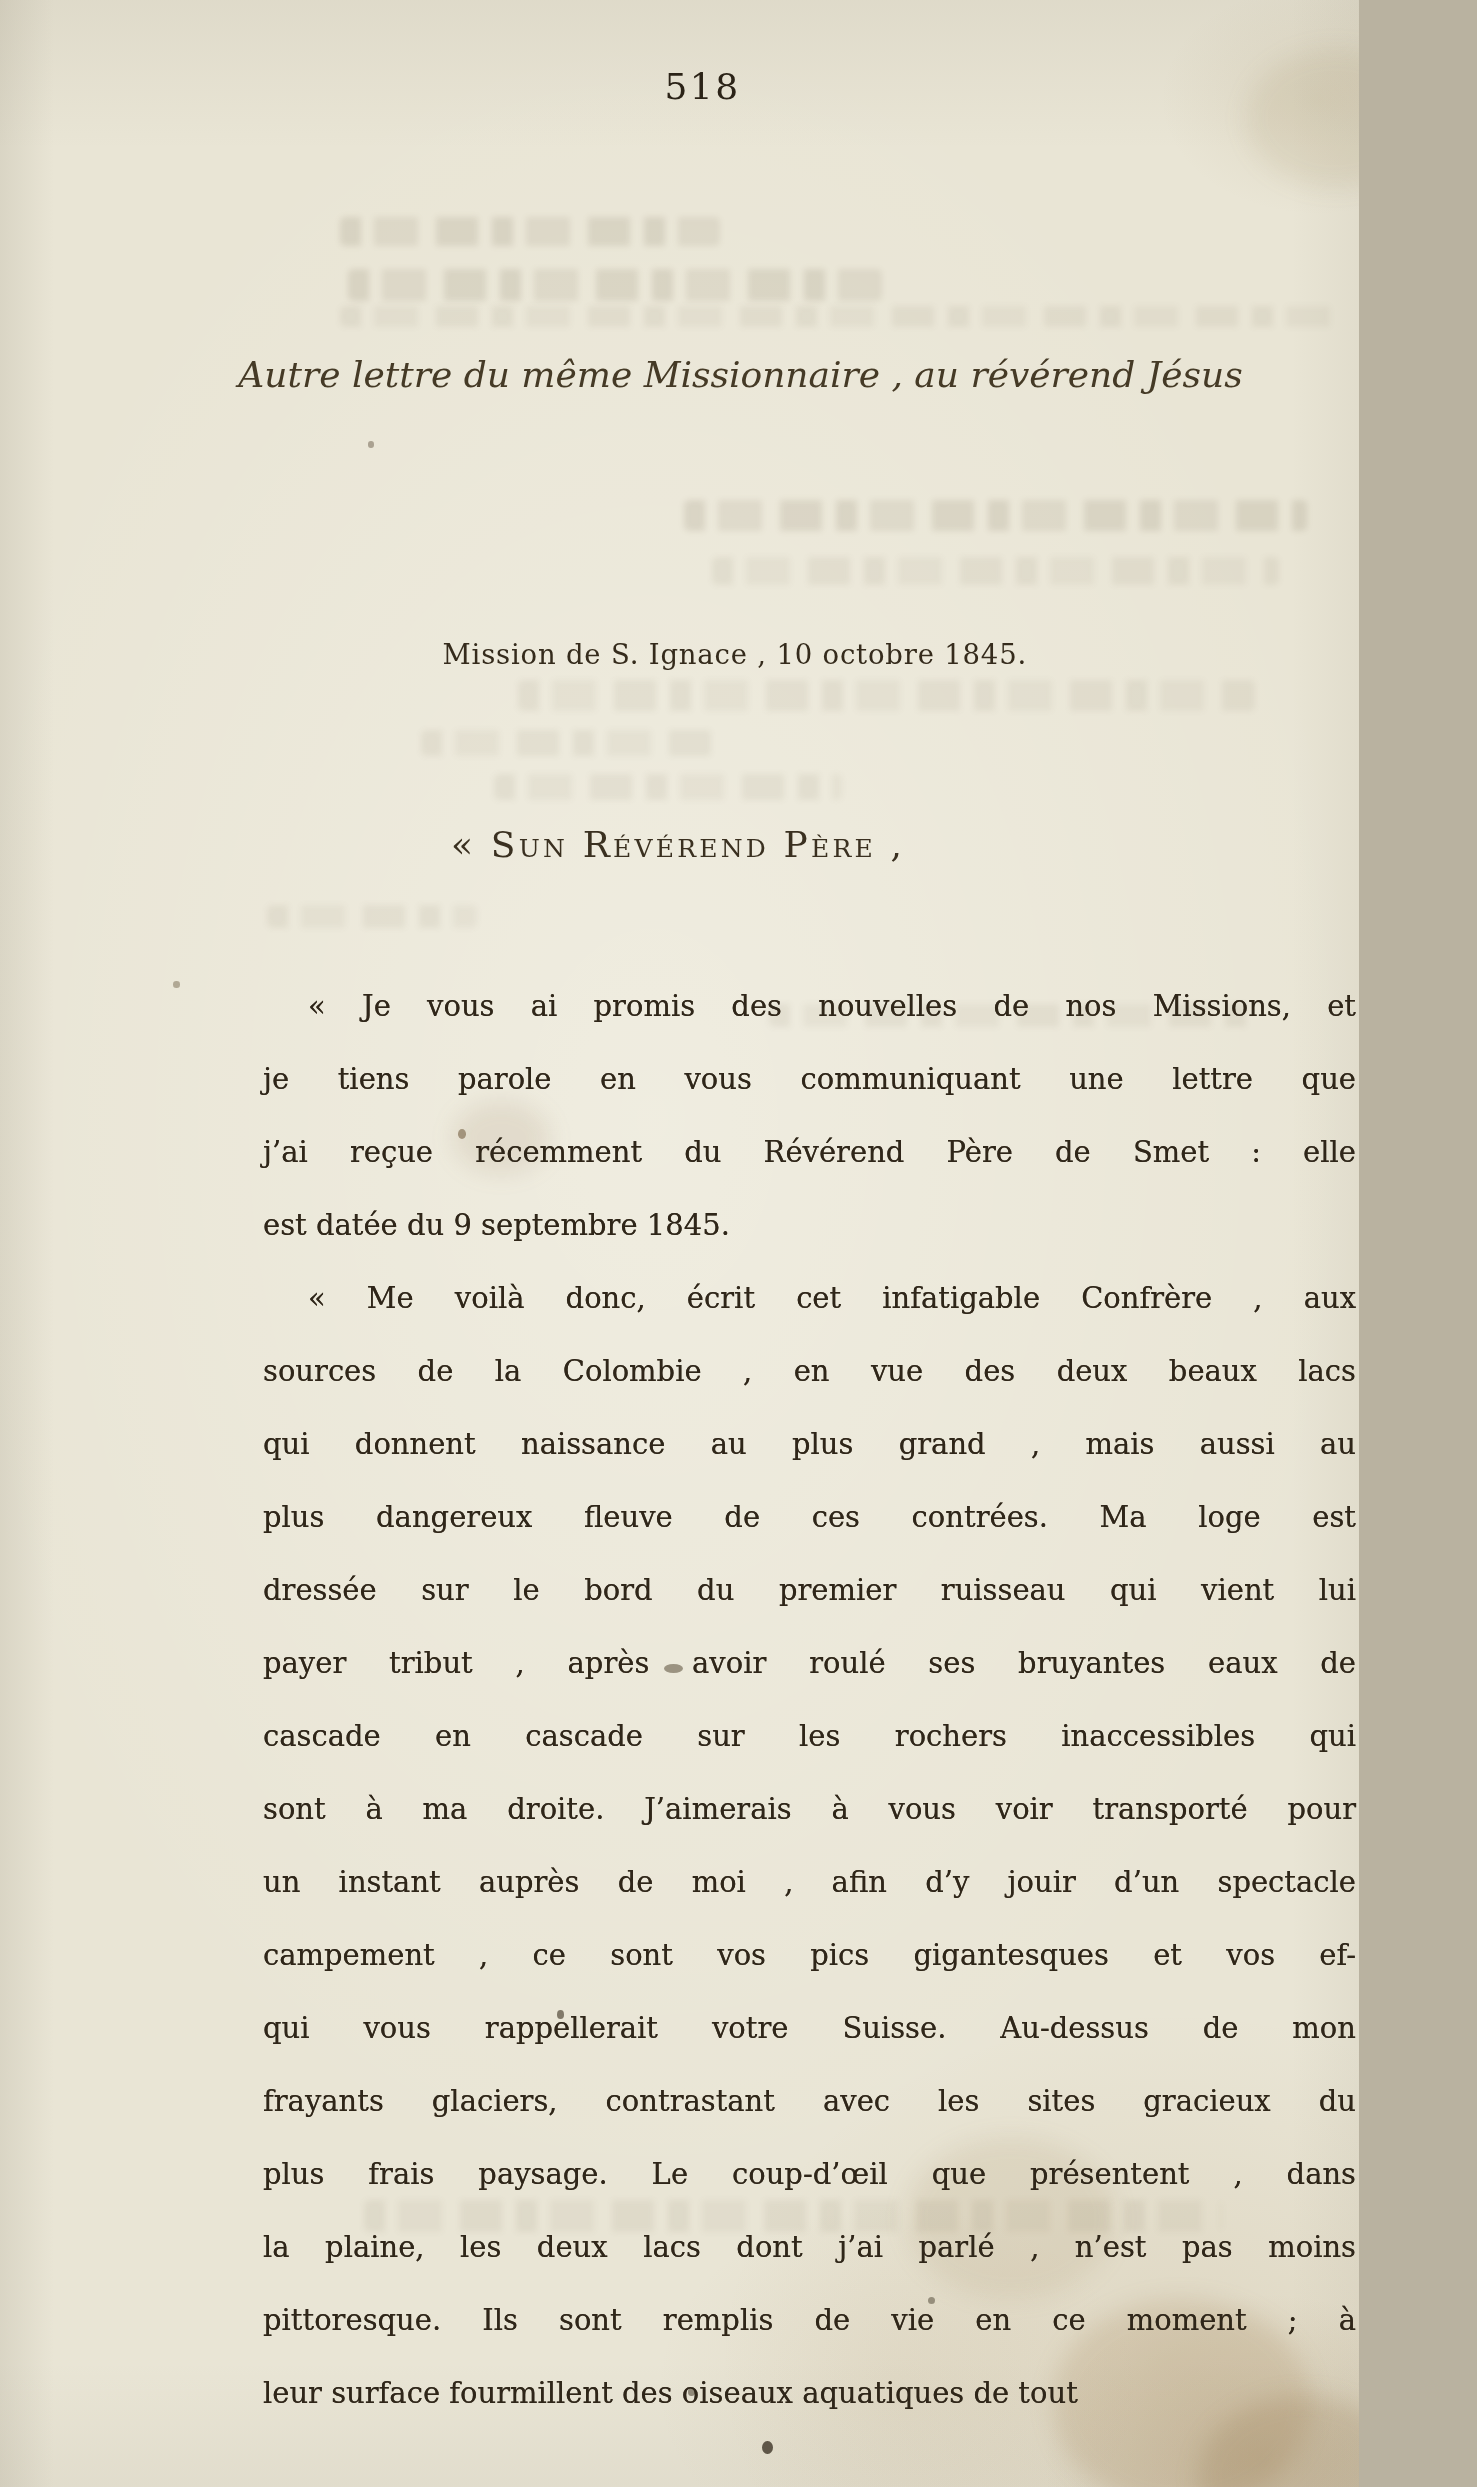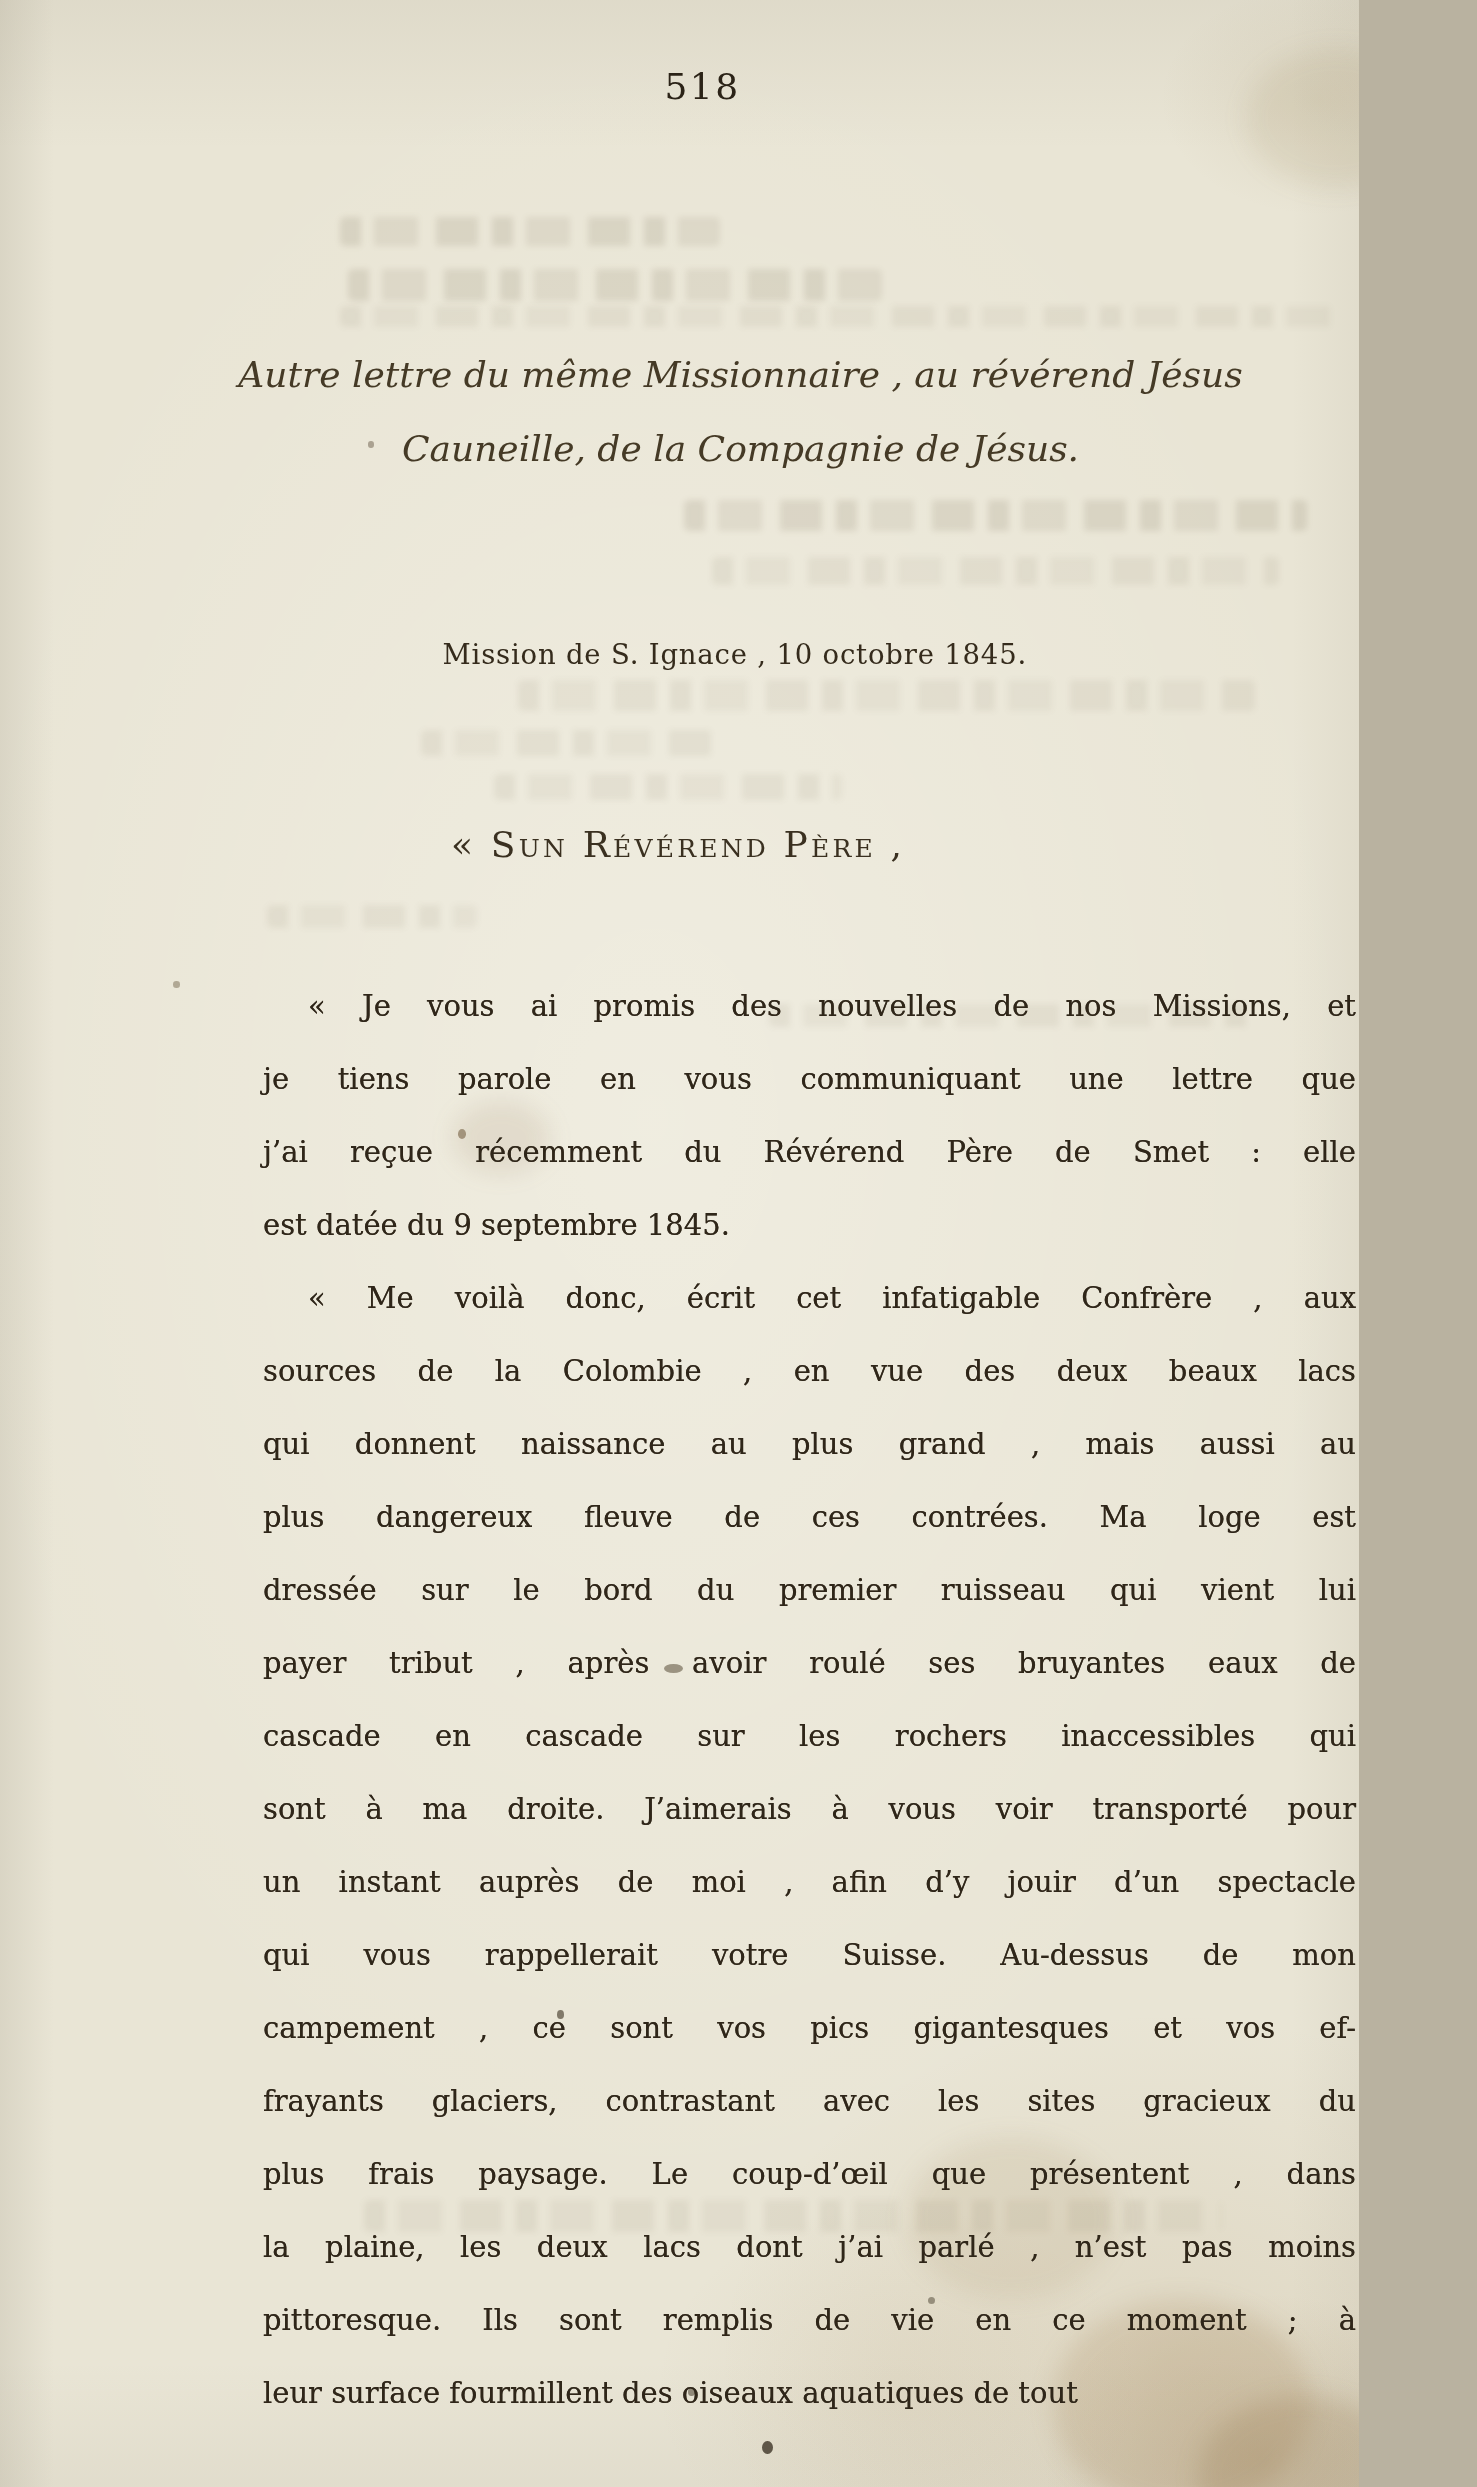--- a/index.html
+++ b/index.html
@@ -96,21 +96,20 @@
   <div class="speck" style="left:688px;top:2388px;width:6.5px;height:8px;background:#3a3020;opacity:.5;"></div>
   <div class="speck" style="left:762px;top:2441px;width:10.5px;height:13px;background:#332a1c;opacity:.75;"></div>
   <div class="speck" style="left:928px;top:2297px;width:7.3px;height:7.3px;background:#3a3020;opacity:.45;"></div>
   <div class="speck" style="left:368px;top:441px;width:5.7px;height:6.5px;background:#4a3d28;opacity:.4;"></div>
   <div class="speck" style="left:173px;top:981px;width:6.5px;height:6.5px;background:#5a4a30;opacity:.4;"></div>
 
   <div class="page-number">518</div>
 
   <div class="heading">
     <div class="heading-line">Autre lettre du même Missionnaire , au révérend Jésus</div>
-    <div class="heading-line">Cauneille, de la Compagnie de Jésus.</div>
   </div>
 
   <div class="dateline">Mission de S. Ignace , 10 octobre 1845.</div>
 
   <div class="salutation">« Sun Révérend Père ,</div>
 
   <div class="letter-body">
       <div class="paragraph">
         <div class="line first">« Je vous ai promis des nouvelles de nos Missions, et</div>
         <div class="line">je tiens parole en vous communiquant une lettre que</div>
@@ -120,22 +119,22 @@
       <div class="paragraph">
         <div class="line first">« Me voilà donc, écrit cet infatigable Confrère , aux</div>
         <div class="line">sources de la Colombie , en vue des deux beaux lacs</div>
         <div class="line">qui donnent naissance au plus grand , mais aussi au</div>
         <div class="line">plus dangereux fleuve de ces contrées. Ma loge est</div>
         <div class="line">dressée sur le bord du premier ruisseau qui vient lui</div>
         <div class="line">payer tribut , après avoir roulé ses bruyantes eaux de</div>
         <div class="line">cascade en cascade sur les rochers inaccessibles qui</div>
         <div class="line">sont à ma droite. J’aimerais à vous voir transporté pour</div>
         <div class="line">un instant auprès de moi , afin d’y jouir d’un spectacle</div>
+        <div class="line">campement , ce sont vos pics gigantesques et vos ef-</div>
         <div class="line">qui vous rappellerait votre Suisse. Au-dessus de mon</div>
-        <div class="line">campement , ce sont vos pics gigantesques et vos ef-</div>
         <div class="line">frayants glaciers, contrastant avec les sites gracieux du</div>
         <div class="line">plus frais paysage. Le coup-d’œil que présentent , dans</div>
         <div class="line">la plaine, les deux lacs  dont j’ai parlé , n’est pas moins</div>
         <div class="line">pittoresque. Ils sont remplis de vie en ce moment ; à</div>
         <div class="line last">leur surface fourmillent des oiseaux aquatiques de tout</div>
       </div>
     </div>
 
 </div>
 

